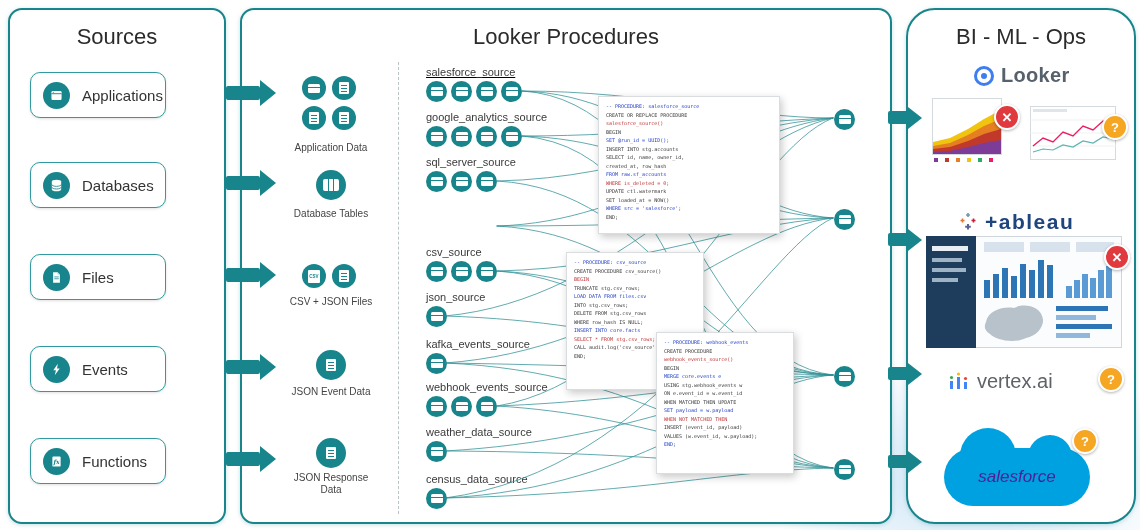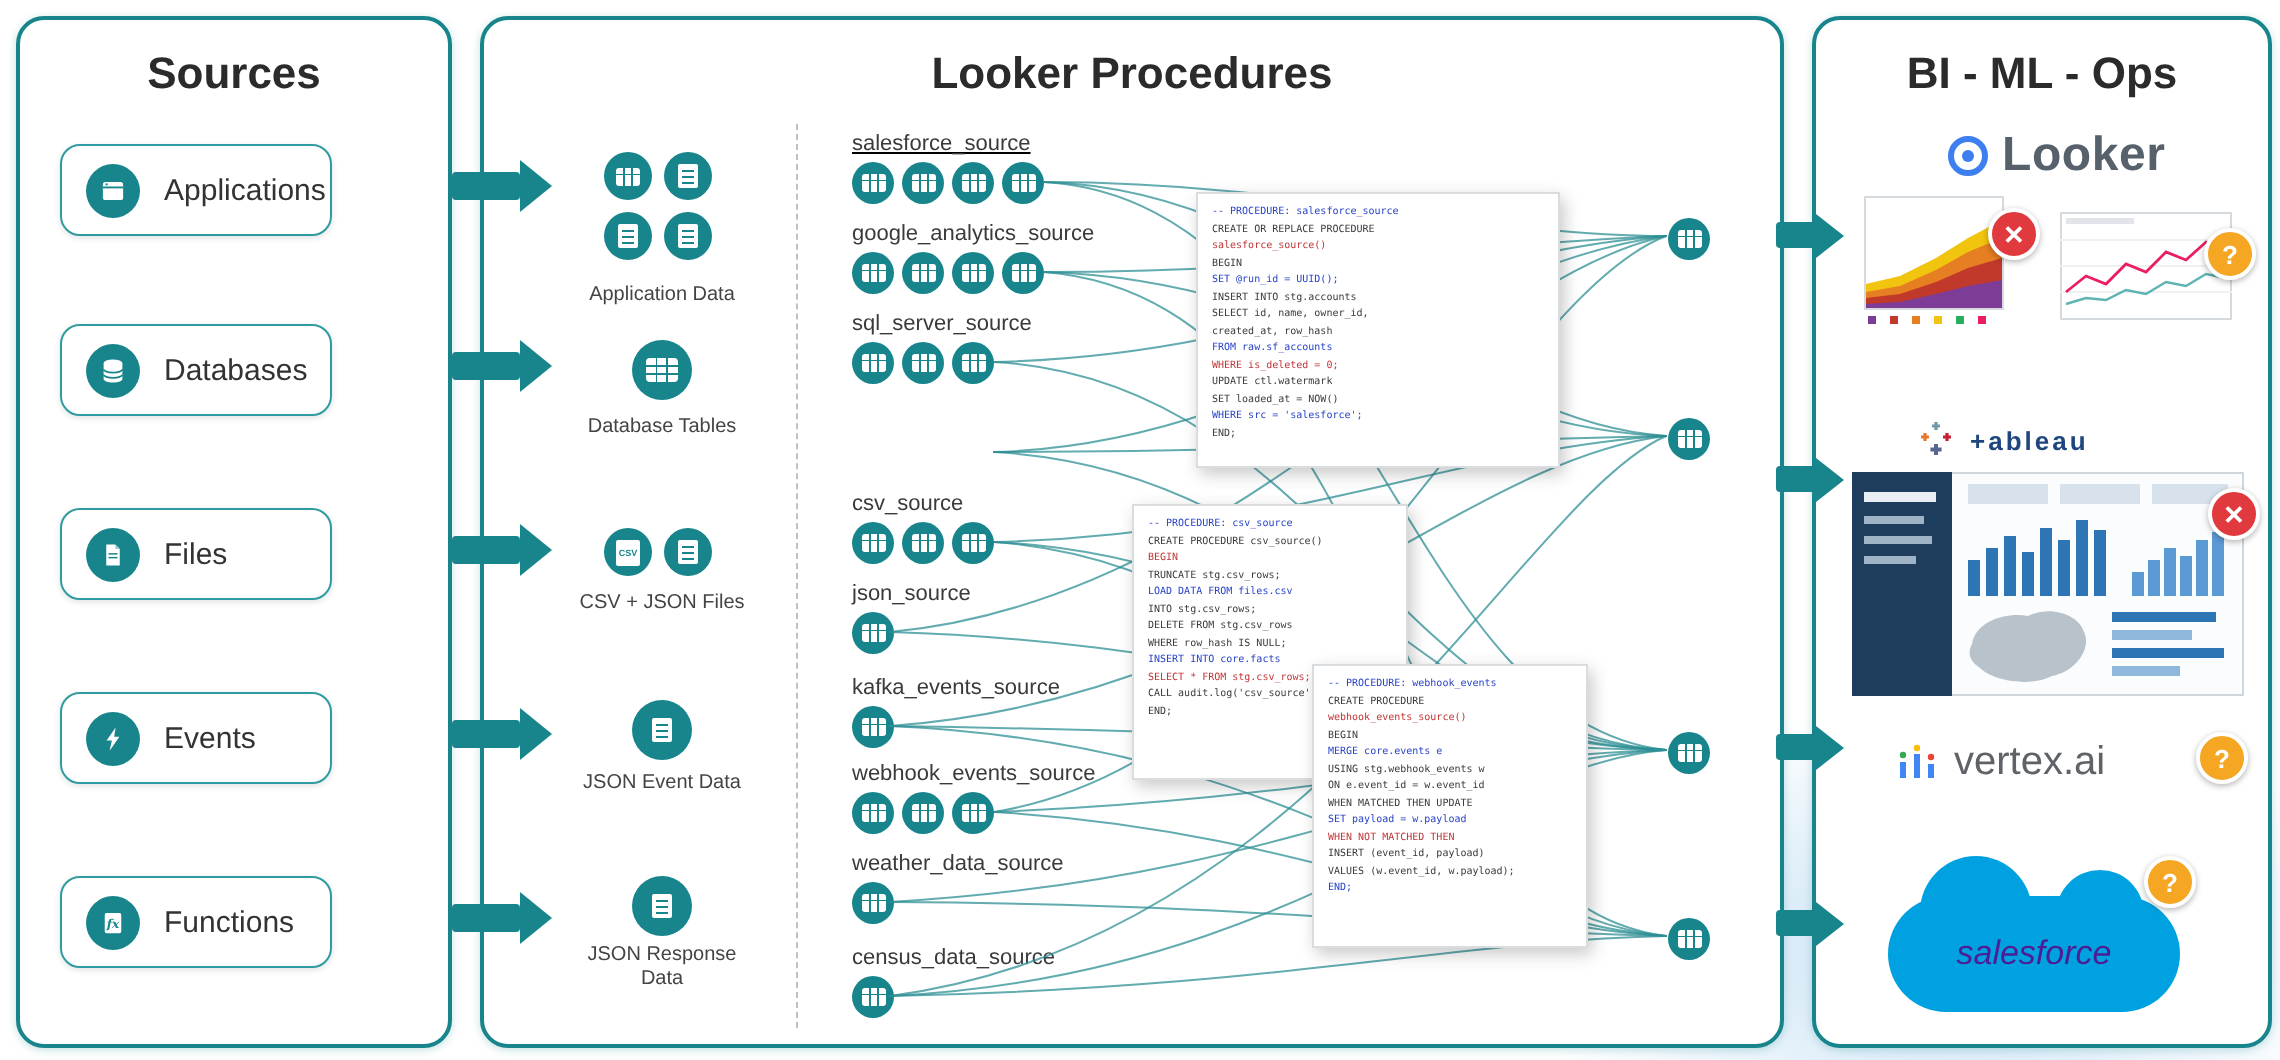--- a/index.html
+++ b/index.html
@@ -2,21 +2,21 @@
 <html><head>
 <meta charset="utf-8">
 <style>
   html,body{margin:0;padding:0;background:#fff;}
   .canvas{position:relative;width:1140px;height:530px;background:#fff;overflow:hidden;
           font-family:"Liberation Sans",sans-serif;}
   .glow{position:absolute;right:-50px;bottom:-70px;width:430px;height:250px;z-index:0;
         background:radial-gradient(closest-side,rgba(150,200,235,.55),rgba(150,200,235,0));}
   .panel{position:absolute;background:#fff;border:2px solid #17858B;border-radius:14px;z-index:1;
          box-shadow:0 1px 4px rgba(23,133,139,.25);}
-  .panel h2{margin:14px 12px 0;text-align:center;font-size:22px;font-weight:bold;color:#2b2b2b;}
+  .panel h2{margin:14px 12px 0;text-align:center;font-size:22px;font-weight:normal;color:#2b2b2b;}
 
   
   .src-item{position:absolute;left:20px;width:136px;height:46px;border:1.6px solid #2F9BA0;
             border-radius:10px;background:#fff;display:flex;align-items:center;gap:12px;
             padding-left:12px;box-sizing:border-box;box-shadow:0 1px 3px rgba(0,0,0,.12);}
   .circ{width:27px;height:27px;border-radius:50%;background:#17858B;display:flex;
         align-items:center;justify-content:center;flex:0 0 auto;}
   .src-label{font-size:15px;color:#333;}
 
   
@@ -68,22 +68,22 @@
   .badge{position:absolute;width:22px;height:22px;border-radius:50%;display:flex;align-items:center;
      justify-content:center;color:#fff;font-weight:bold;font-size:13px;border:2px solid #fff;
      box-shadow:0 1px 3px rgba(0,0,0,.3);z-index:5;box-sizing:content-box;}
   .badge.err{background:#E0393E;}
   .badge.q{background:#F5A623;}
   .logo-row{position:absolute;display:flex;align-items:center;gap:7px;}
   .looker-ic{position:relative;width:20px;height:20px;border-radius:50%;border:3px solid #3D7EF0;
      box-sizing:border-box;}
   .looker-ic::after{content:"";position:absolute;left:50%;top:50%;transform:translate(-50%,-50%);
      width:6px;height:6px;border-radius:50%;background:#3D7EF0;}
-  .looker-text{font-size:24px;color:#56616C;font-weight:600;letter-spacing:.3px;}
-  .tabl-text{font-size:13px;color:#1F457E;letter-spacing:1.5px;font-weight:600;}
+  .looker-text{font-size:20px;color:#56616C;font-weight:600;letter-spacing:.3px;}
+  .tabl-text{font-size:21px;color:#1F457E;letter-spacing:1.5px;font-weight:600;}
   .vertex-text{font-size:20px;color:#5F6368;font-weight:500;}
   .thumb{position:absolute;}
   .cloud{position:absolute;width:146px;height:58px;background:#00A1E0;border-radius:38px;}
   .cloud::before{content:"";position:absolute;left:16px;top:-20px;width:56px;height:56px;
      border-radius:50%;background:#00A1E0;}
   .cloud::after{content:"";position:absolute;right:18px;top:-13px;width:44px;height:44px;
      border-radius:50%;background:#00A1E0;}
   .sf-text{position:relative;z-index:1;display:flex;width:100%;height:100%;align-items:center;
      justify-content:center;color:#4c1d95;font-style:italic;font-weight:normal;font-size:17px;}
 </style>
@@ -408,21 +408,21 @@
       <div class="cl">    INSERT (event_id, payload)</div>
       <div class="cl">    VALUES (w.event_id, w.payload);</div>
       <div class="cl">END;</div>
     </div>
 
   <div class="arr sm" style="left:888px;top:111px;width:20px;height:13px;"></div>
   <div class="arr sm" style="left:888px;top:233px;width:20px;height:13px;"></div>
   <div class="arr sm" style="left:888px;top:367px;width:20px;height:13px;"></div>
   <div class="arr sm" style="left:888px;top:455px;width:20px;height:13px;"></div>
 
-  <section class="panel" style="left:906px;top:8px;width:226px;height:512px;">
+  <section class="panel" style="left:906px;top:8px;width:226px;height:512px;border-radius:29px;">
     <h2>BI - ML - Ops</h2>
 
     <div class="logo-row" style="left:66px;top:54px;">
       <span class="looker-ic"></span>
       <span class="looker-text">Looker</span>
     </div>
     <svg class="thumb" style="left:24px;top:88px;" width="70" height="66" viewBox="0 0 70 66">
       <rect x="0.5" y="0.5" width="69" height="56" fill="#fff" stroke="#D5DADF"></rect>
       <polygon fill="#F1C40F" points="1,56 1,44 18,40 36,31 52,21 69,12 69,56"></polygon>
       <polygon fill="#E67E22" points="1,56 1,48 18,45 36,37 52,28 69,21 69,56"></polygon>

